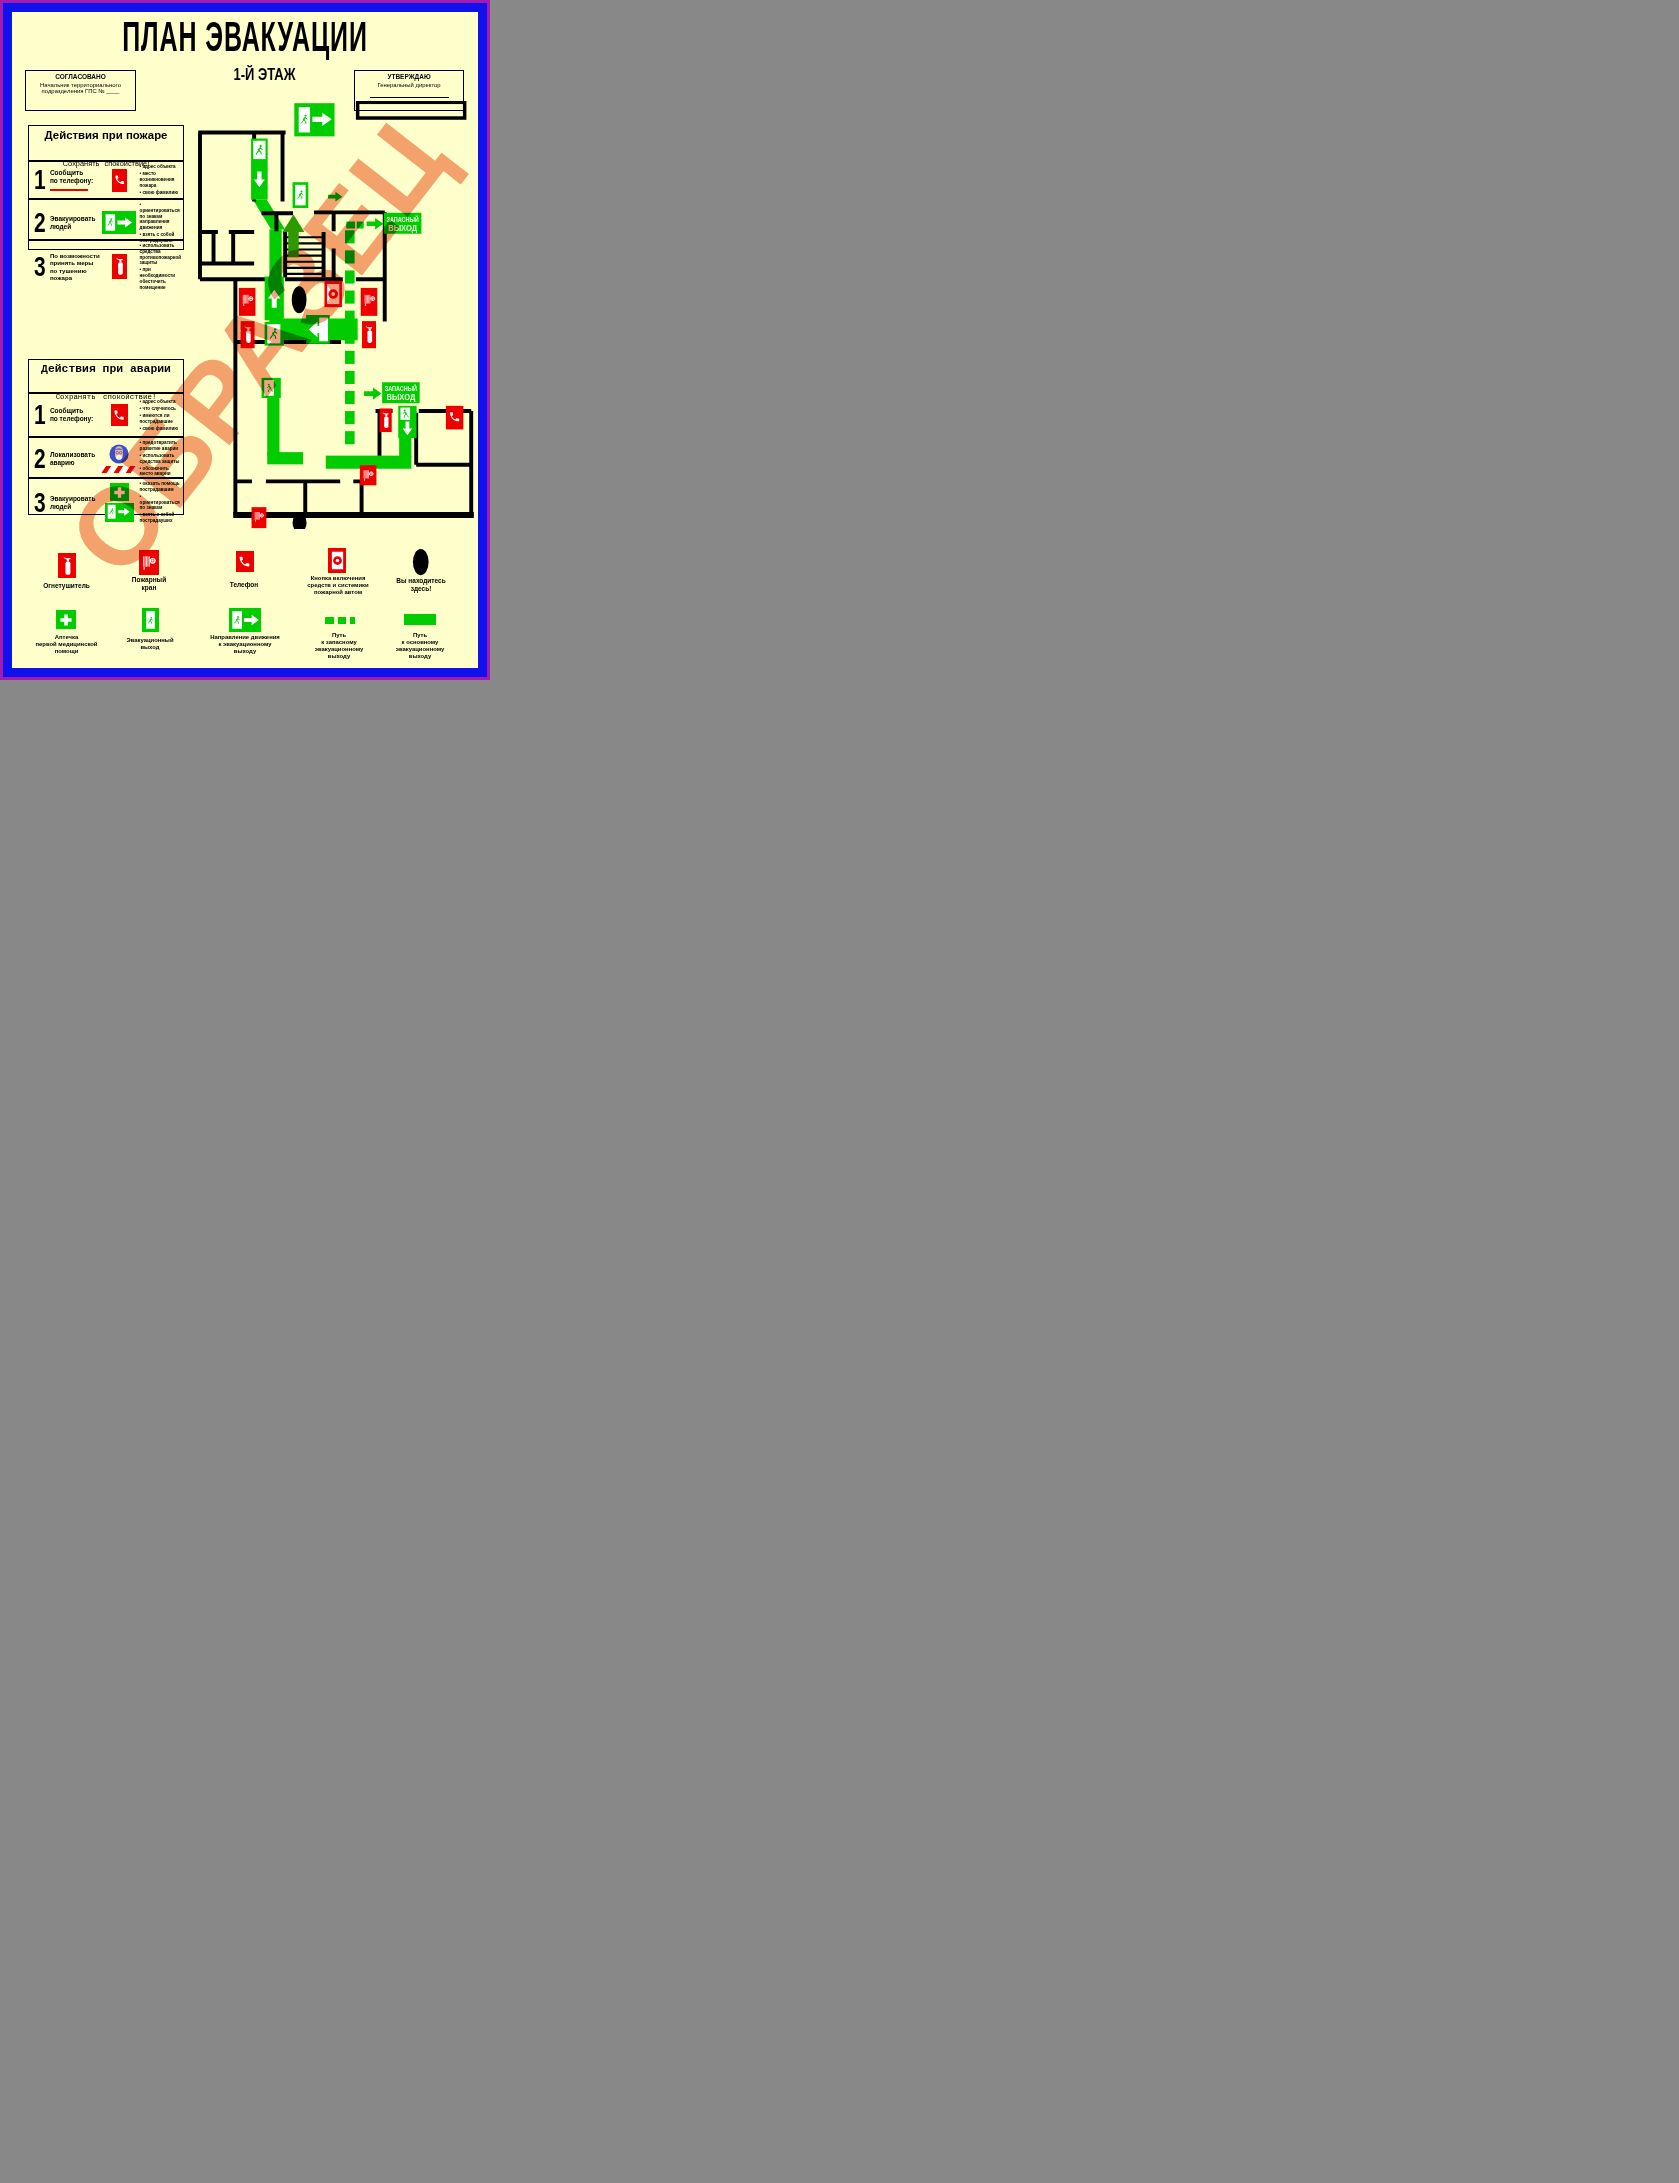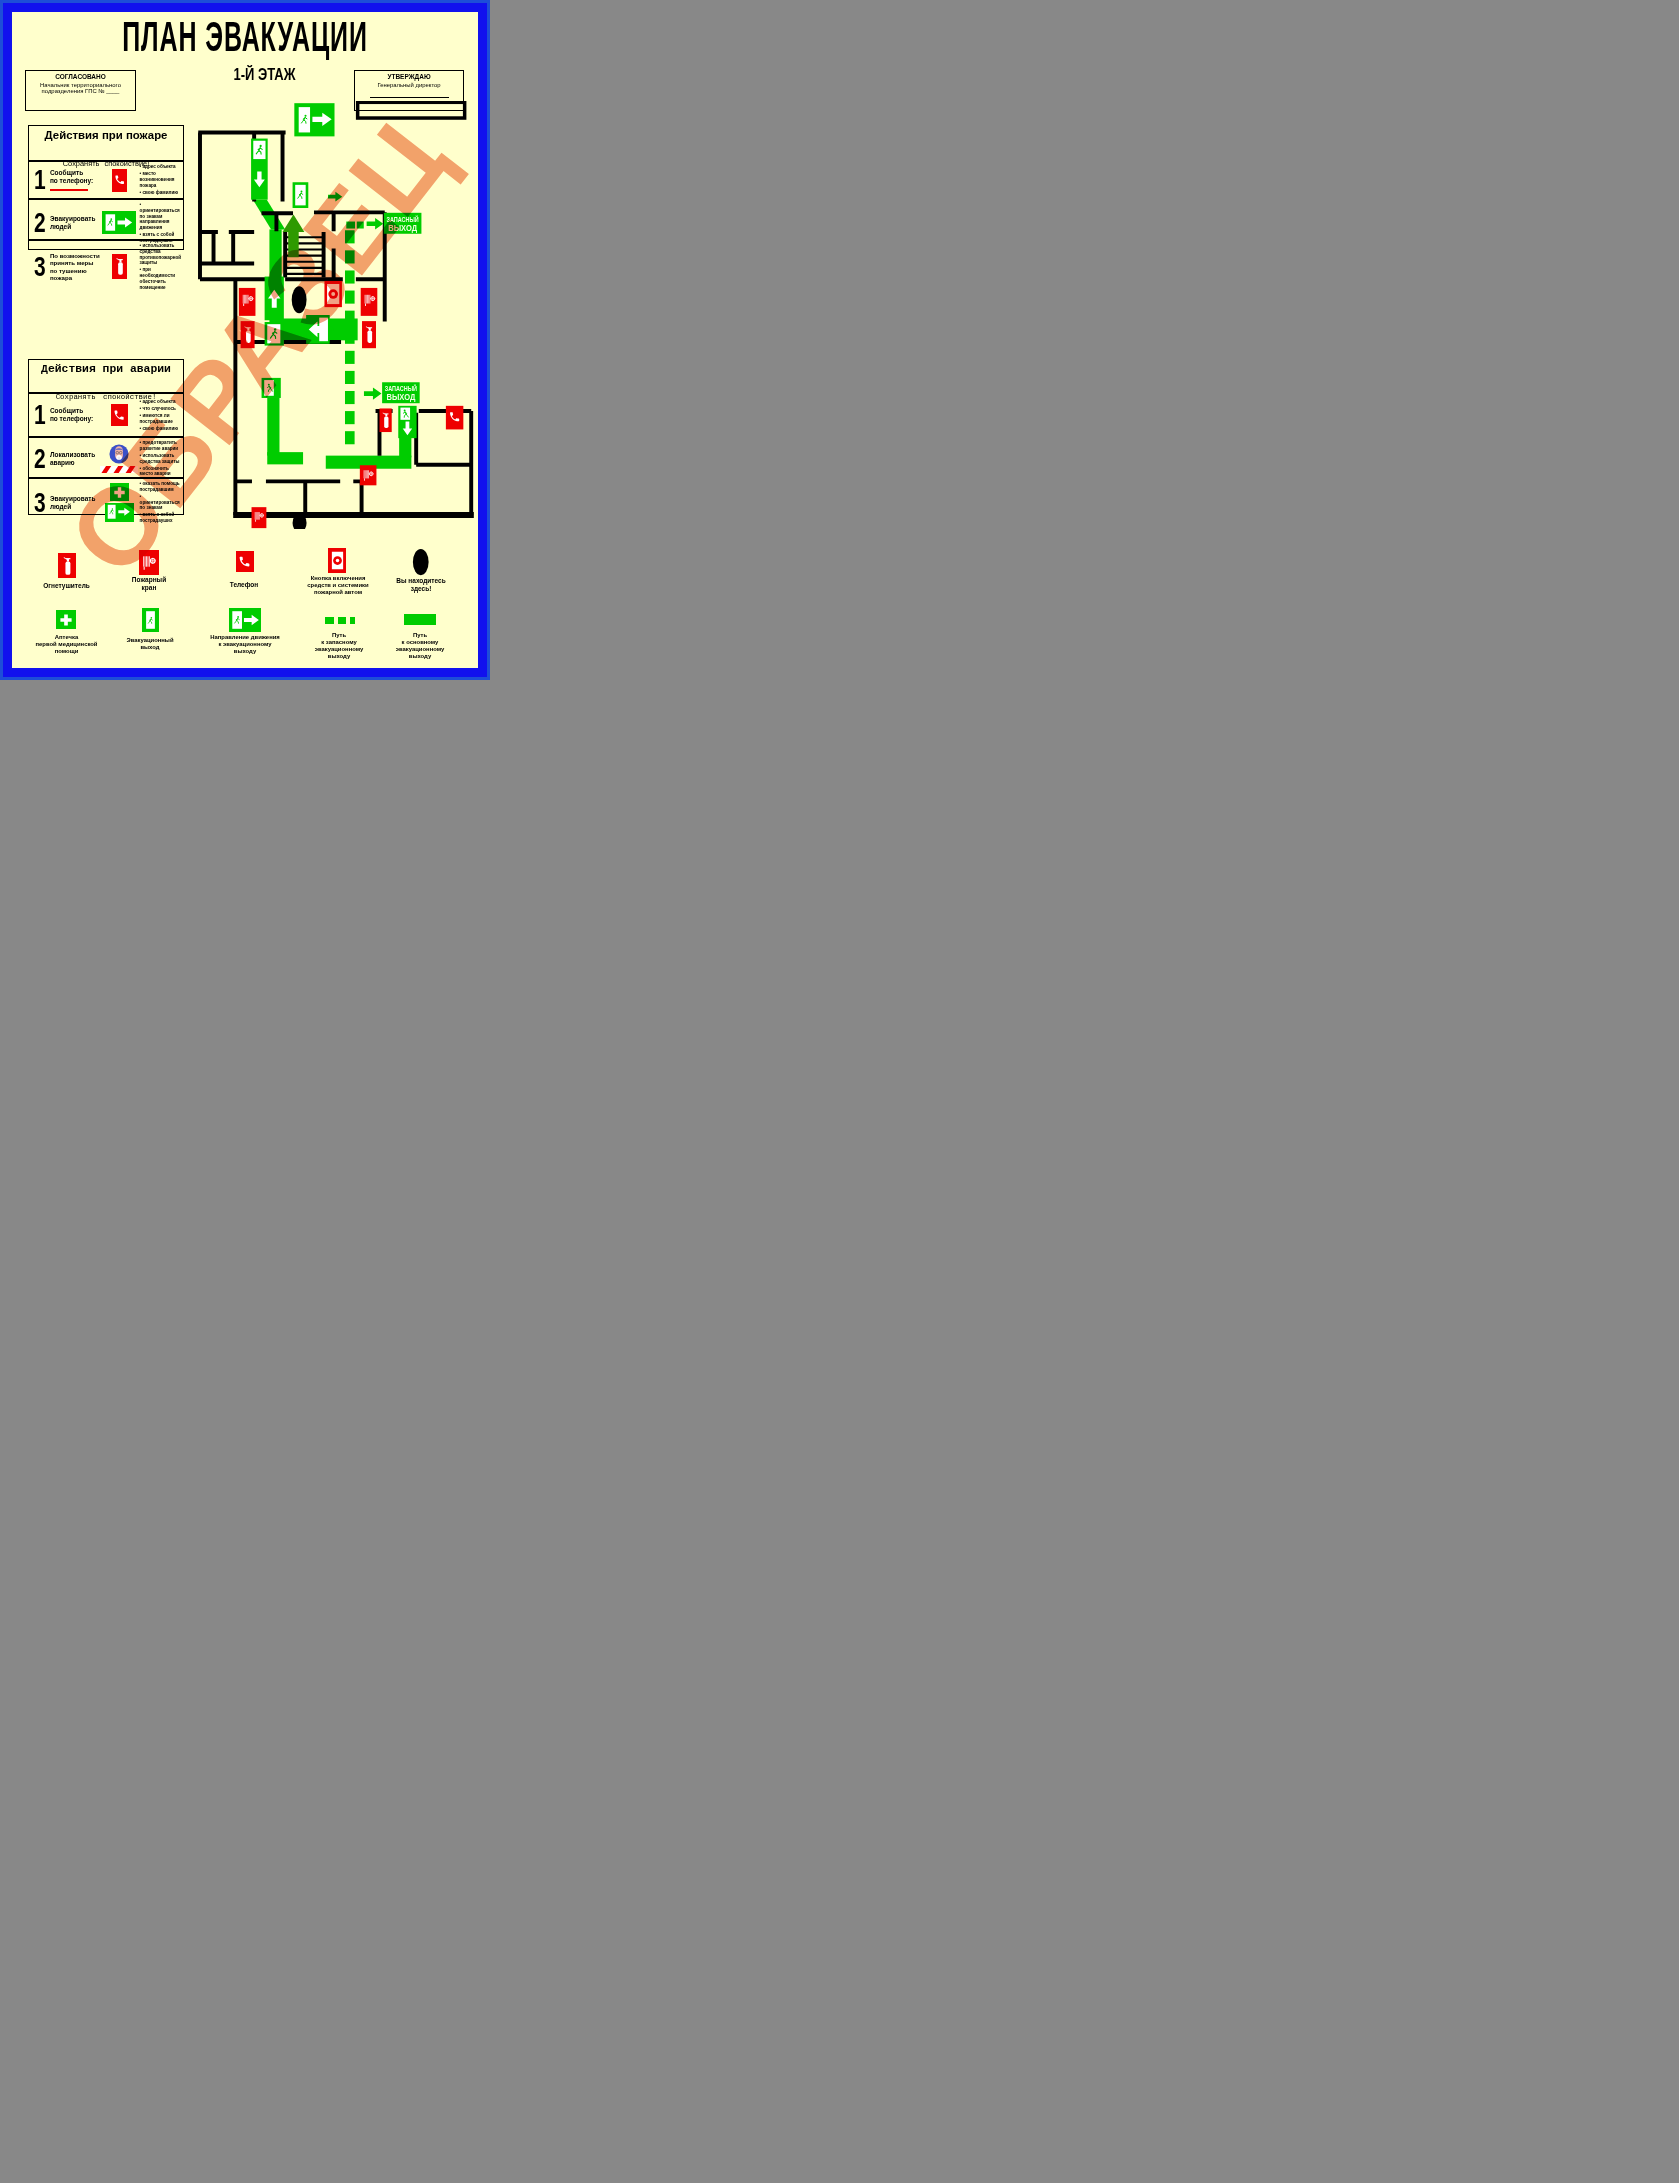--- a/index.html
+++ b/index.html
@@ -1,17 +1,17 @@
 <!DOCTYPE html>
 <html style="font-size:7px"><head>
 <meta charset="utf-8">
 <style>
   html,body{margin:0;padding:0;background:#888;}
   *{box-sizing:border-box;}
-  #page{position:relative;width:490px;height:680px;background:#1d4ed8;overflow:hidden;
+  #page{position:relative;width:490px;height:680px;background:#a21caf;overflow:hidden;
         font-family:"Liberation Sans", sans-serif;color:#000;padding-left:13px;}
   #frame{position:absolute;left:2.6px;top:2.6px;right:2.6px;bottom:2.6px;border:9.6px solid #1111EE;background:#FFFFCC;}
   .abs{position:absolute;}
   
   #title{left:0;right:0;top:11.4px;text-align:center;font-size:25px;font-weight:bold;letter-spacing:0.9px;
          transform:scaleY(1.72);transform-origin:top center;white-space:nowrap;}
   #floor{left:188px;top:65px;width:153px;text-align:center;font-size:13px;font-weight:bold;
          transform:scaleY(1.25);transform-origin:top center;}
   
   .apprbox{border:1.7px solid #000;padding:2.2px 1.7px;text-align:center;background:transparent;}

